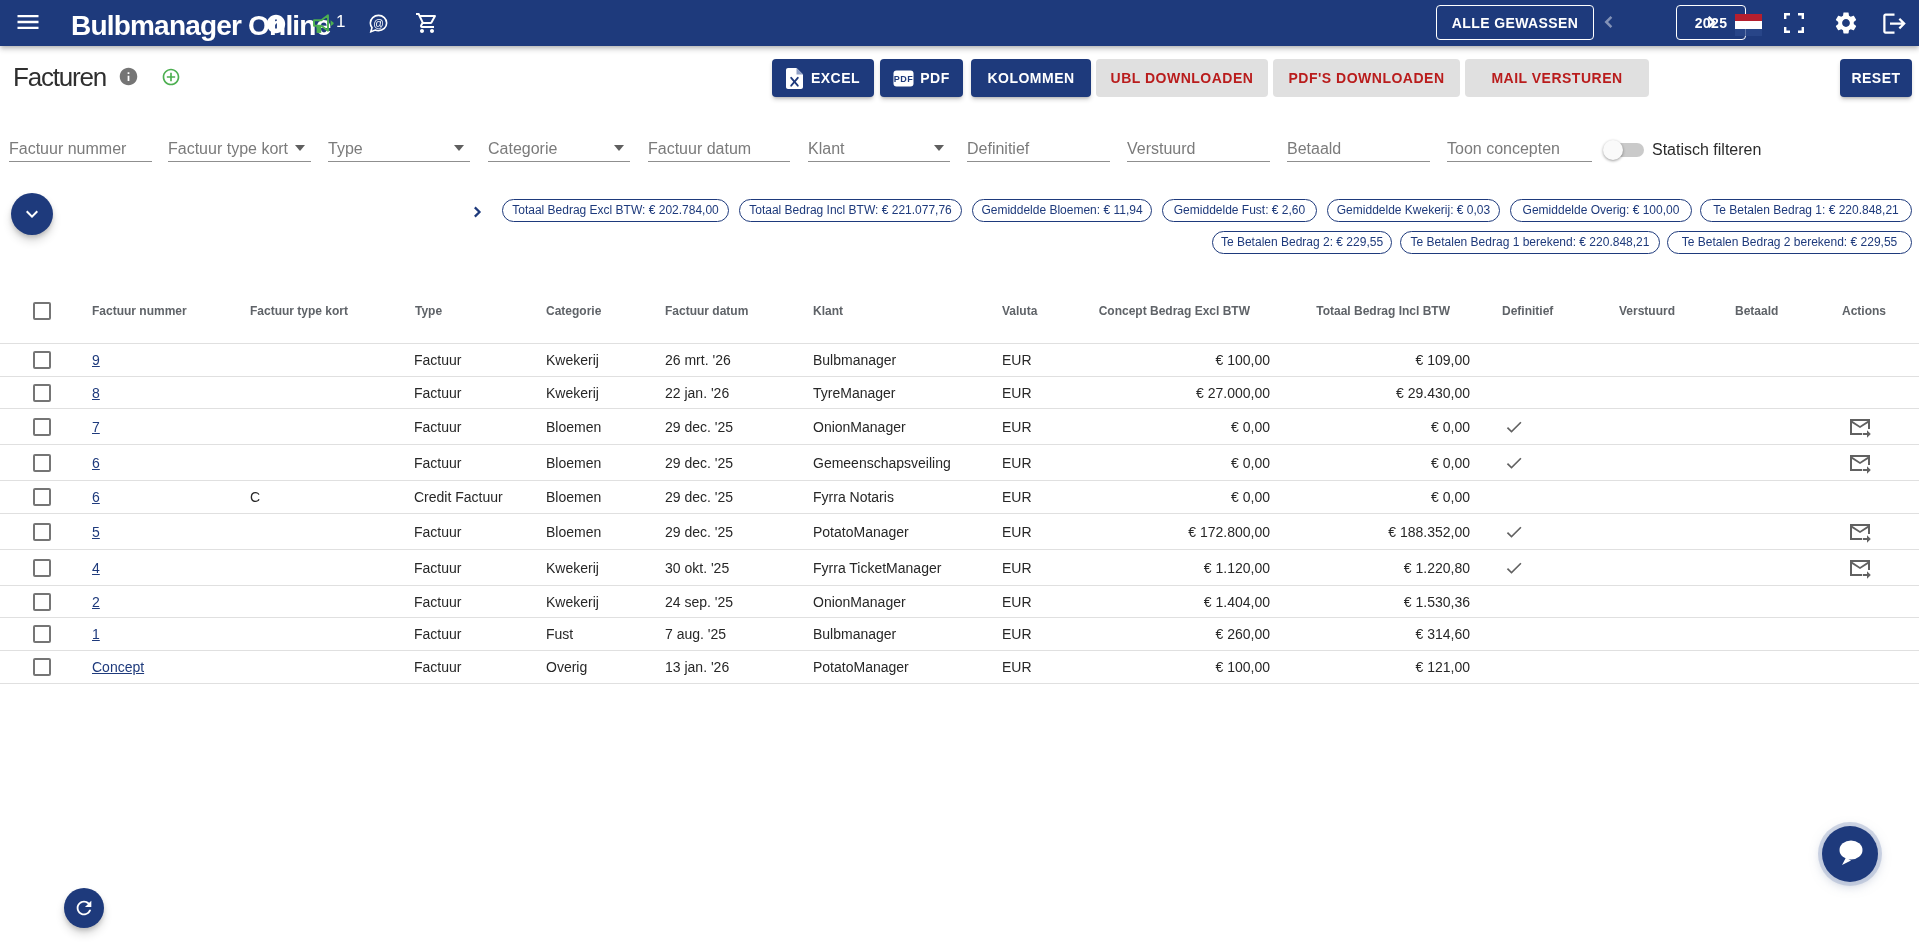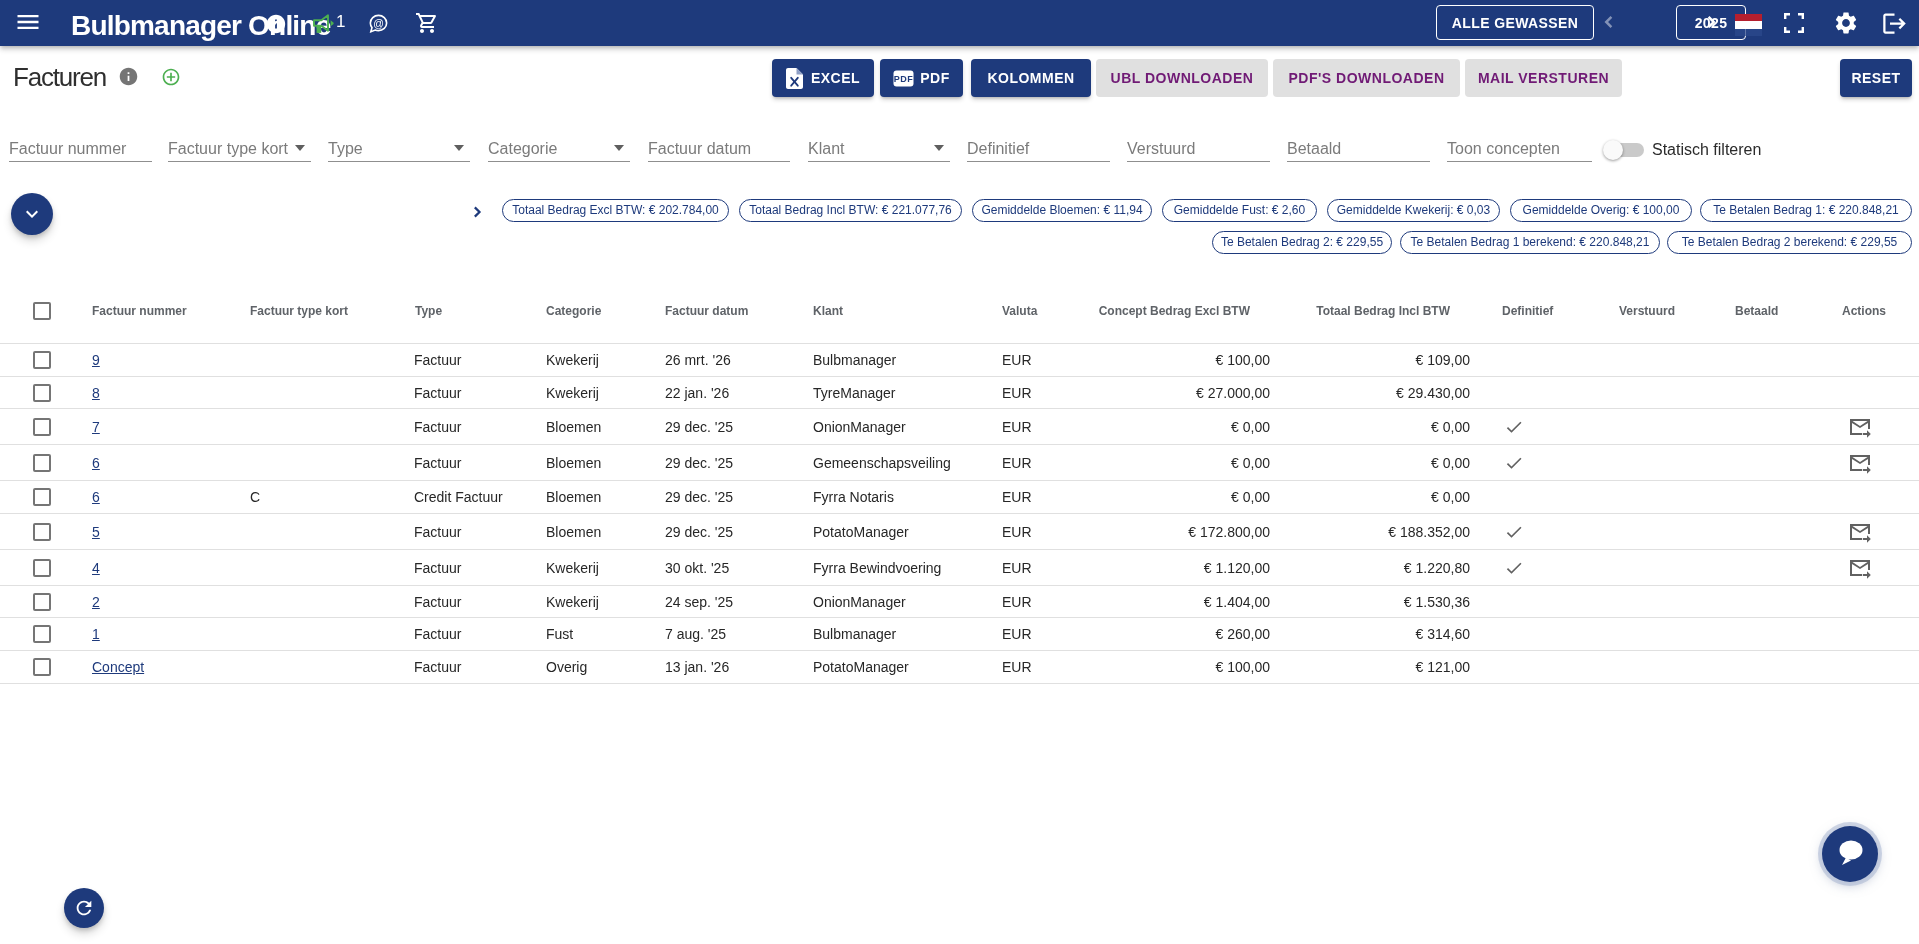--- a/index.html
+++ b/index.html
@@ -2,21 +2,21 @@
 <html><head>
 <meta charset="utf-8">
 <style>
 *{margin:0;padding:0;box-sizing:border-box}
 body{font-family:"Liberation Sans",sans-serif;background:#fff}
 #app{position:relative;width:1919px;height:944px;background:#fff;overflow:hidden}
 #nav{position:absolute;left:0;top:0;width:1919px;height:46px;background:#1e3a7c;box-shadow:0 2px 4px -1px rgba(0,0,0,.2),0 4px 5px 0 rgba(0,0,0,.14)}
 #nav .abs{position:absolute}
 .navbtn{position:absolute;top:5px;height:35px;border:1px solid #fff;border-radius:4px;color:#fff;font-size:14px;font-weight:bold;letter-spacing:.4px;display:flex;align-items:center;justify-content:center}
 .btn{position:absolute;top:59px;height:38px;border-radius:4px;background:#1e3a7c;color:#fff;font-weight:bold;font-size:14px;letter-spacing:.5px;display:flex;align-items:center;justify-content:center;box-shadow:0 3px 3px -2px rgba(0,0,0,.2),0 3px 4px 0 rgba(0,0,0,.14)}
-.btn.dis{background:#e0e0e0;color:#701a75;box-shadow:none}
+.btn.dis{background:#e0e0e0;color:#b91c1c;box-shadow:none}
 .fld{position:absolute;top:140px;height:22px;border-bottom:1px solid #8f8f8f;color:#7b7b7b;font-size:16px}
 .chip{position:absolute;height:23px;border:1px solid #1e3a7c;border-radius:12px;color:#1e3a7c;font-size:12px;line-height:21px;text-align:center;background:#fff;white-space:nowrap;overflow:hidden}
 .hdr{position:absolute;left:0;top:279px;width:1919px;height:65px;border-bottom:1px solid #e0e0e0;font-size:12px;font-weight:bold;color:#5f6368}
 .hdr span{position:absolute;top:50%;transform:translateY(-50%)}
 .row{position:absolute;left:0;width:1919px;border-bottom:1px solid #e0e0e0;font-size:14px;color:#272727}
 .row span{position:absolute;top:50%;transform:translateY(-50%);white-space:nowrap}
 .row a{color:#1e3a7c;text-decoration:underline}
 .cbx{position:absolute;left:33px;top:50%;transform:translateY(-50%);width:18px;height:18px;border:2px solid #757575;border-radius:2px}
 .k2{left:92px}.k3{left:250px}.k4{left:414px}.k5{left:546px}.k6{left:665px}.k7{left:813px}.k8{left:1002px}
 .r1{right:649px}.r2{right:449px}
@@ -90,21 +90,21 @@
           <path d="M11.8 9.8l-6.6 7.9"></path>
         </g>
       </svg>EXCEL</div>
 <div class="btn" style="left:880px;width:83px"><svg width="21" height="17" viewBox="0 0 21 17" style="margin-right:6px">
         <rect x="0.5" y="0.5" width="20" height="16" rx="3" fill="#fff"></rect>
         <text x="10.5" y="12" fill="#1e3a7c" font-size="9" font-weight="bold" font-family="Liberation Sans" text-anchor="middle">PDF</text>
       </svg>PDF</div>
 <div class="btn" style="left:971px;width:120px">KOLOMMEN</div>
 <div class="btn dis" style="left:1096px;width:172px">UBL DOWNLOADEN</div>
 <div class="btn dis" style="left:1273px;width:187px">PDF'S DOWNLOADEN</div>
-<div class="btn dis" style="left:1465px;width:157px">MAIL VERSTUREN</div>
+<div class="btn dis" style="left:1465px;width:184px">MAIL VERSTUREN</div>
 <div class="btn" style="left:1840px;width:72px">RESET</div>
 
 <div class="fld" style="left:9px;width:143px">Factuur nummer</div>
 <div class="fld" style="left:168px;width:143px">Factuur type kort<svg width="10" height="6" viewBox="0 0 10 6" style="position:absolute;right:6px;top:5px">
         <path fill="#5f5f5f" d="M0 0l5 6 5-6z"></path>
       </svg></div>
 <div class="fld" style="left:328px;width:142px">Type<svg width="10" height="6" viewBox="0 0 10 6" style="position:absolute;right:6px;top:5px">
         <path fill="#5f5f5f" d="M0 0l5 6 5-6z"></path>
       </svg></div>
 <div class="fld" style="left:488px;width:142px">Categorie<svg width="10" height="6" viewBox="0 0 10 6" style="position:absolute;right:6px;top:5px">
@@ -244,21 +244,21 @@
       <svg class="ico" style="left:1848px" width="24" height="24" viewBox="0 0 24 24">
         <path fill="#616161" d="M22 4H2v16h12v-2H4V8l8 5 8-5v6h2V4zm-10 7L4.5 6h15L12 11zm7 4.2l3.8 3.8-3.8 3.8v-2.9h-4.2v-1.8h4.2v-2.9z"></path>
       </svg>
     </div>
 <div class="row" style="top:550px;height:36px">
       <div class="cbx"></div>
       <span class="k2"><a>4</a></span>
       <span class="k4">Factuur</span>
       <span class="k5">Kwekerij</span>
       <span class="k6">30 okt. '25</span>
-      <span class="k7">Fyrra Bewindvoering</span>
+      <span class="k7">Fyrra TicketManager</span>
       <span class="k8">EUR</span>
       <span class="r1">€ 1.120,00</span>
       <span class="r2">€ 1.220,80</span>
       <svg class="ico" style="left:1504px" width="20" height="20" viewBox="0 0 24 24">
         <path fill="#616161" d="M9 16.17L4.83 12l-1.42 1.41L9 19 21 7l-1.41-1.41z"></path>
       </svg>
       <svg class="ico" style="left:1848px" width="24" height="24" viewBox="0 0 24 24">
         <path fill="#616161" d="M22 4H2v16h12v-2H4V8l8 5 8-5v6h2V4zm-10 7L4.5 6h15L12 11zm7 4.2l3.8 3.8-3.8 3.8v-2.9h-4.2v-1.8h4.2v-2.9z"></path>
       </svg>
     </div>

